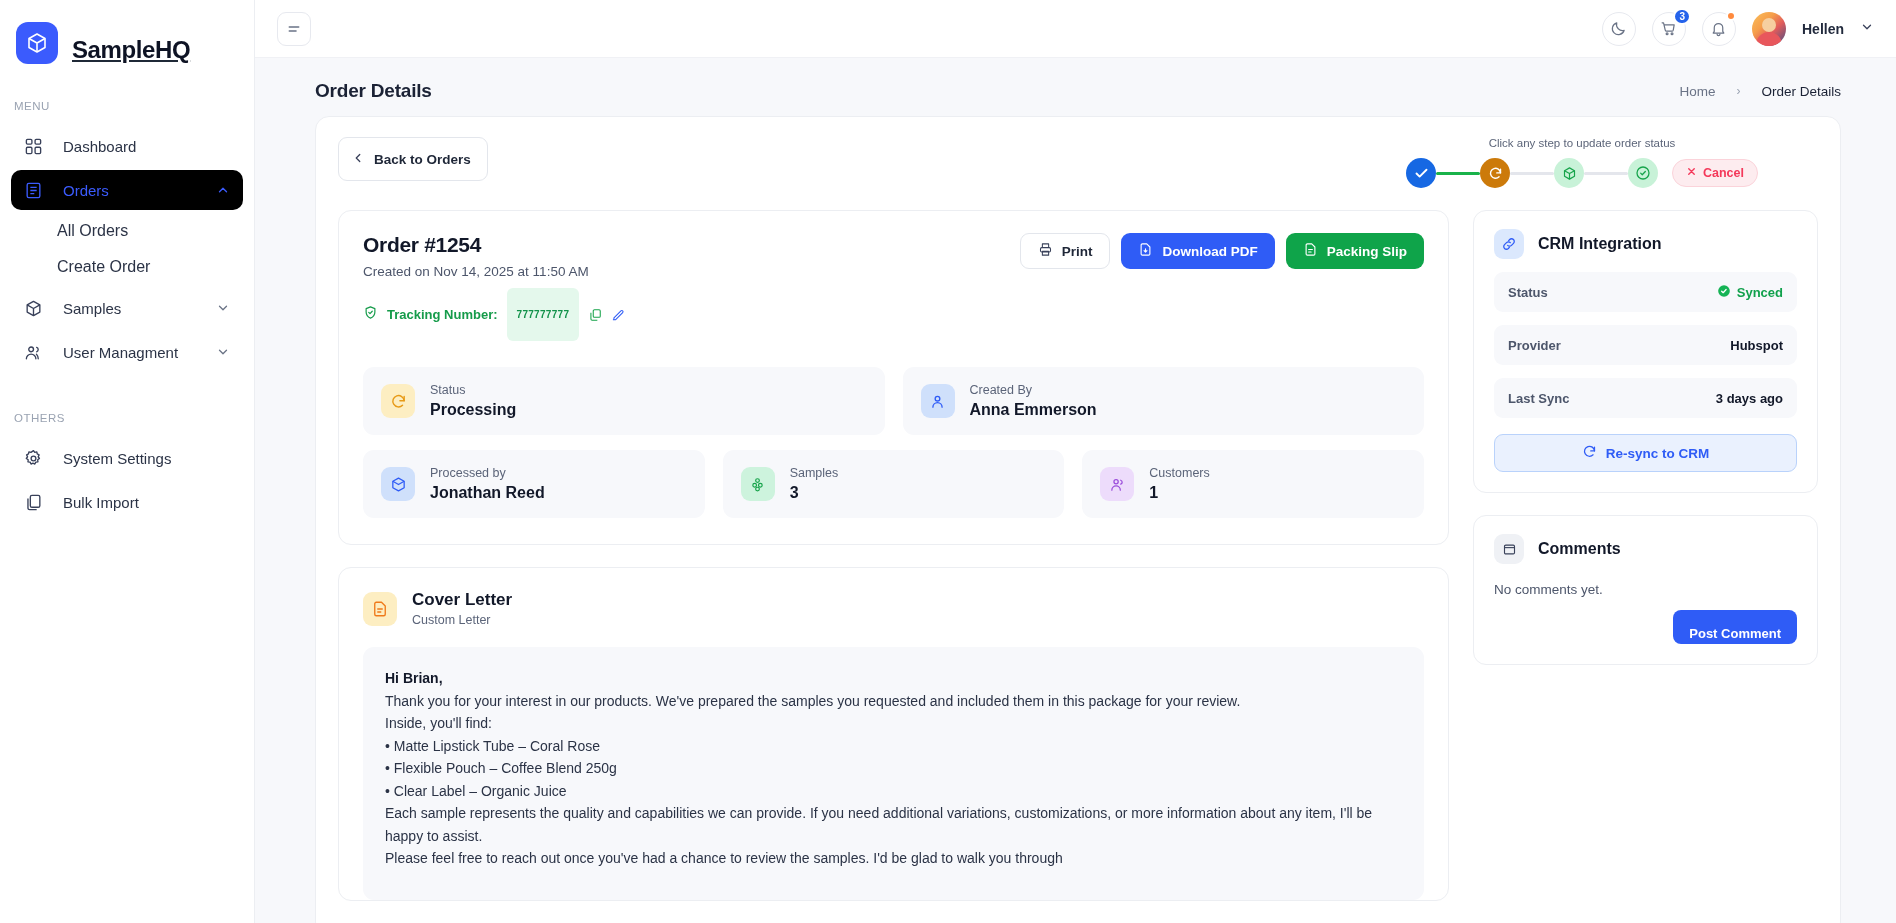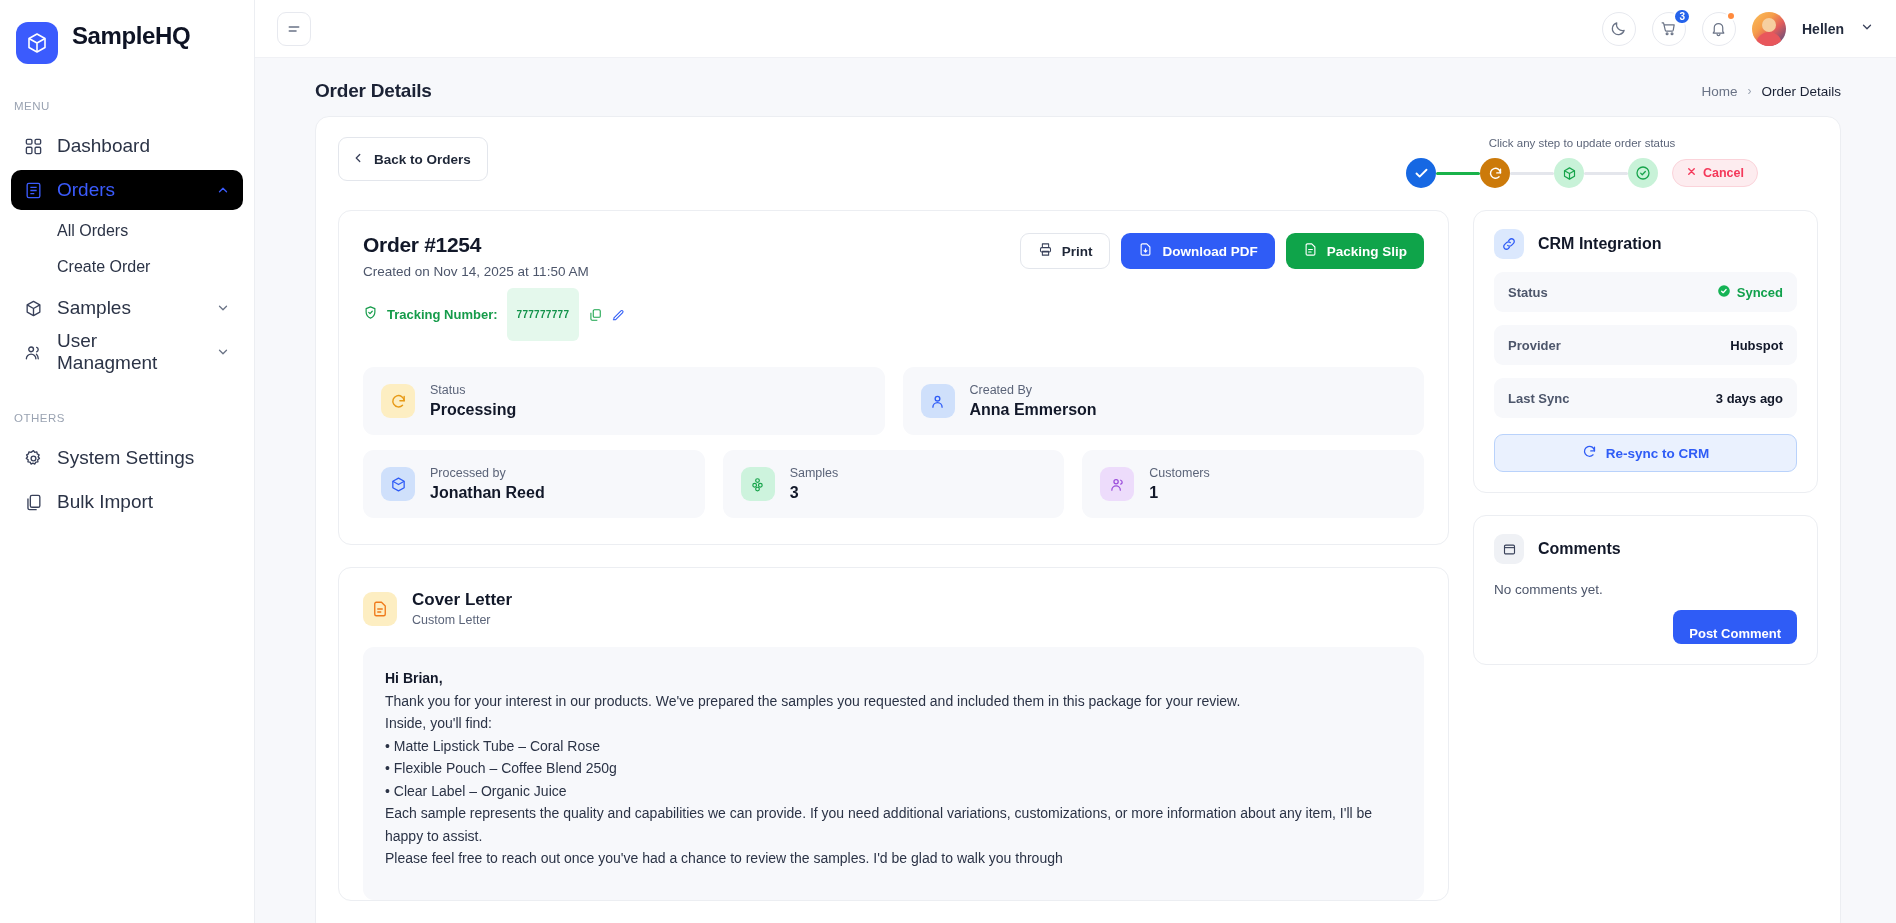--- a/index.html
+++ b/index.html
@@ -12,39 +12,39 @@
   }
   .app { display: flex; width: 1896px; height: 923px; }
 
   
   .sidebar {
     width: 255px; min-width: 255px; height: 923px;
     background: #ffffff;
     border-right: 1px solid #eceef2;
     padding: 0;
   }
-  .brand { display: flex; align-items: flex-start; gap: 14px; padding: 22px 0 0 16px; }
+  .brand { display: flex; align-items: flex-end; gap: 14px; padding: 22px 0 0 16px; text-decoration: underline; }
   .brand-logo {
     width: 42px; height: 42px; border-radius: 12px;
     background: #3b5bfd;
     display: flex; align-items: center; justify-content: center;
   }
   .brand-name { font-size: 24px; font-weight: 700; color: #0e1324; letter-spacing: -0.4px; }
 
   .sec-label {
     font-size: 11.5px; color: #9aa3b2; letter-spacing: .5px;
     padding: 36px 0 10px 14px; font-weight: 400;
   }
   .sec-label.others { padding-top: 36px; }
 
   .nav-item {
-    display: flex; align-items: center; gap: 14px;
+    display: flex; align-items: center; gap: 20px;
     height: 40px; margin: 4px 11px; padding: 0 12px;
     border-radius: 10px; cursor: pointer;
-    color: #2b3346; font-size: 19px; font-weight: 500;
+    color: #2b3346; font-size: 15px; font-weight: 500;
   }
   .nav-item .ico { width: 20px; height: 20px; display:flex; align-items:center; justify-content:center; flex:0 0 20px;}
   .nav-item .lbl { flex: 1; }
   .nav-item .chev { width: 16px; height: 16px; display:flex;align-items:center;justify-content:center;}
   .nav-item.active { background: #000000; color: #3b5bfd; }
   .nav-item.active .ico svg { stroke: #3b5bfd; }
   .nav-item.active .chev svg { stroke: #3b5bfd; }
   .sub-item {
     height: 34px; margin: 2px 11px 2px 11px; padding-left: 46px;
     display: flex; align-items: center;
@@ -95,21 +95,21 @@
   .avatar::after{
     content:""; position:absolute; width:26px;height:14px;border-radius:13px 13px 0 0;
     background:#e8575c; left:4px; bottom:0;
   }
   .user-name { font-size: 14px; font-weight: 600; color: #222a3d; }
 
   .pagehead {
     display: flex; align-items: center; padding: 22px 55px 14px 60px;
   }
   .page-title { font-size: 19px; font-weight: 700; color: #1b2235; letter-spacing:-0.2px;}
-  .crumbs { margin-left: auto; display: flex; align-items: center; gap: 10px; font-size: 13.5px; }
+  .crumbs { margin-left: auto; display: flex; align-items: center; gap: 21px; font-size: 13.5px; }
   .crumb-home { color: #6a7386; cursor: pointer; }
   .crumb-cur { color: #1b2235; font-weight: 500; }
   .crumb-sep { color: #9aa3b2; font-size: 12px; }
 
   .content-scroll { flex: 1; overflow: hidden; padding: 0 55px 0 60px; }
 
   .shell {
     background: #ffffff; border: 1px solid #eceef2; border-radius: 14px;
     padding: 20px 22px 22px 22px; min-height: 820px;
   }

